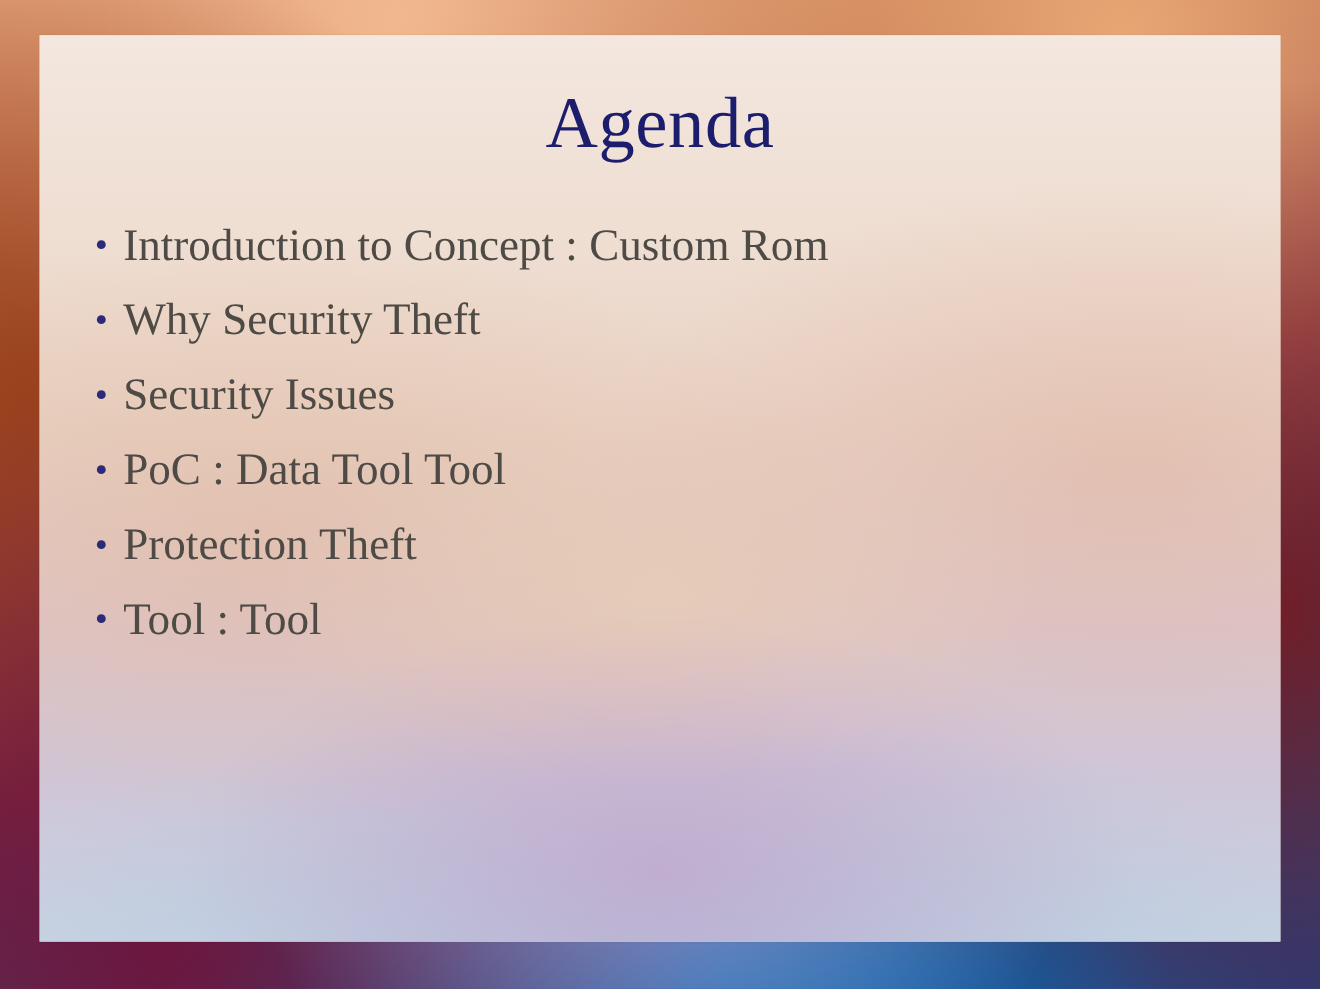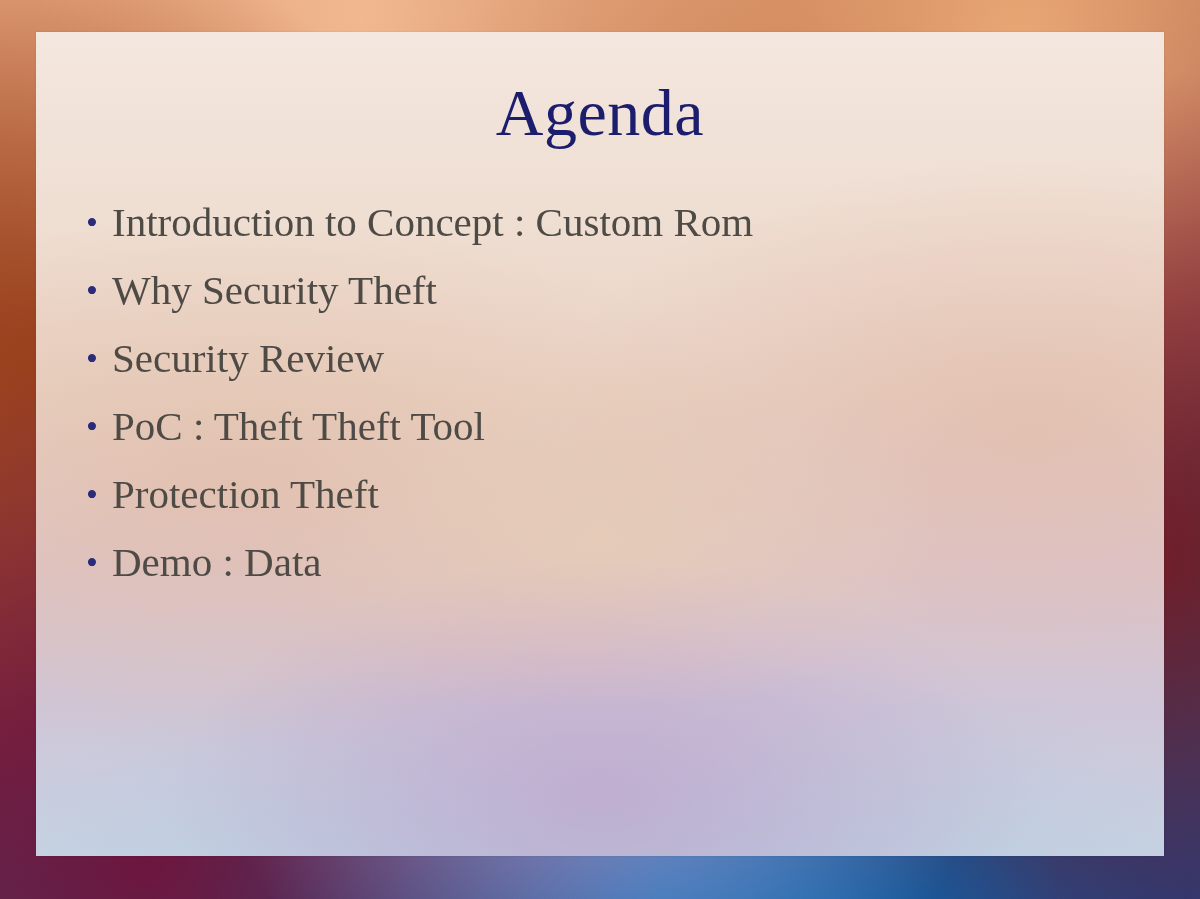--- a/index.html
+++ b/index.html
@@ -114,33 +114,33 @@
         <span class="bullet-text">Introduction to Concept : Custom Rom</span>
       </li>
 
       <li class="bullet-item">
         <span class="bullet-marker">•</span>
         <span class="bullet-text">Why Security Theft</span>
       </li>
 
       <li class="bullet-item">
         <span class="bullet-marker">•</span>
-        <span class="bullet-text">Security Review</span>
+        <span class="bullet-text">Security Issues</span>
       </li>
 
       <li class="bullet-item">
         <span class="bullet-marker">•</span>
-        <span class="bullet-text">PoC : Theft Theft Tool</span>
+        <span class="bullet-text">PoC : Data Tool Tool</span>
       </li>
 
       <li class="bullet-item">
         <span class="bullet-marker">•</span>
         <span class="bullet-text">Protection Theft</span>
       </li>
 
       <li class="bullet-item">
         <span class="bullet-marker">•</span>
-        <span class="bullet-text">Demo : Data</span>
+        <span class="bullet-text">Tool : Tool</span>
       </li>
 
     </ul>
   </div>
 </div>
 
 </body></html>

